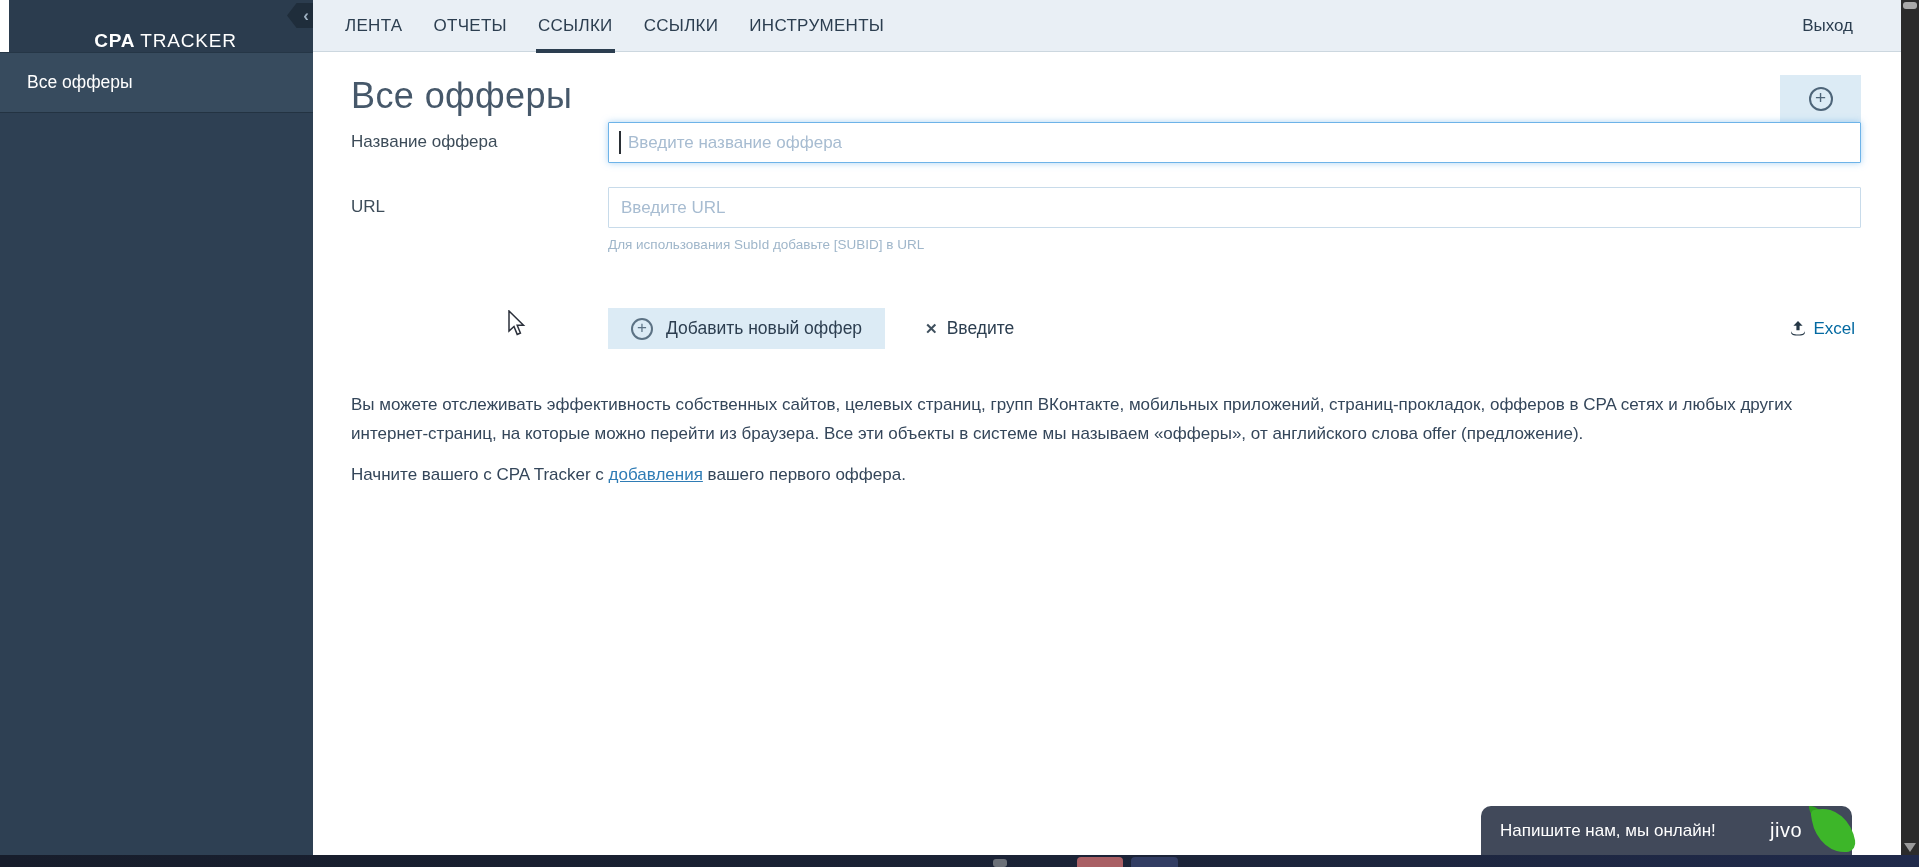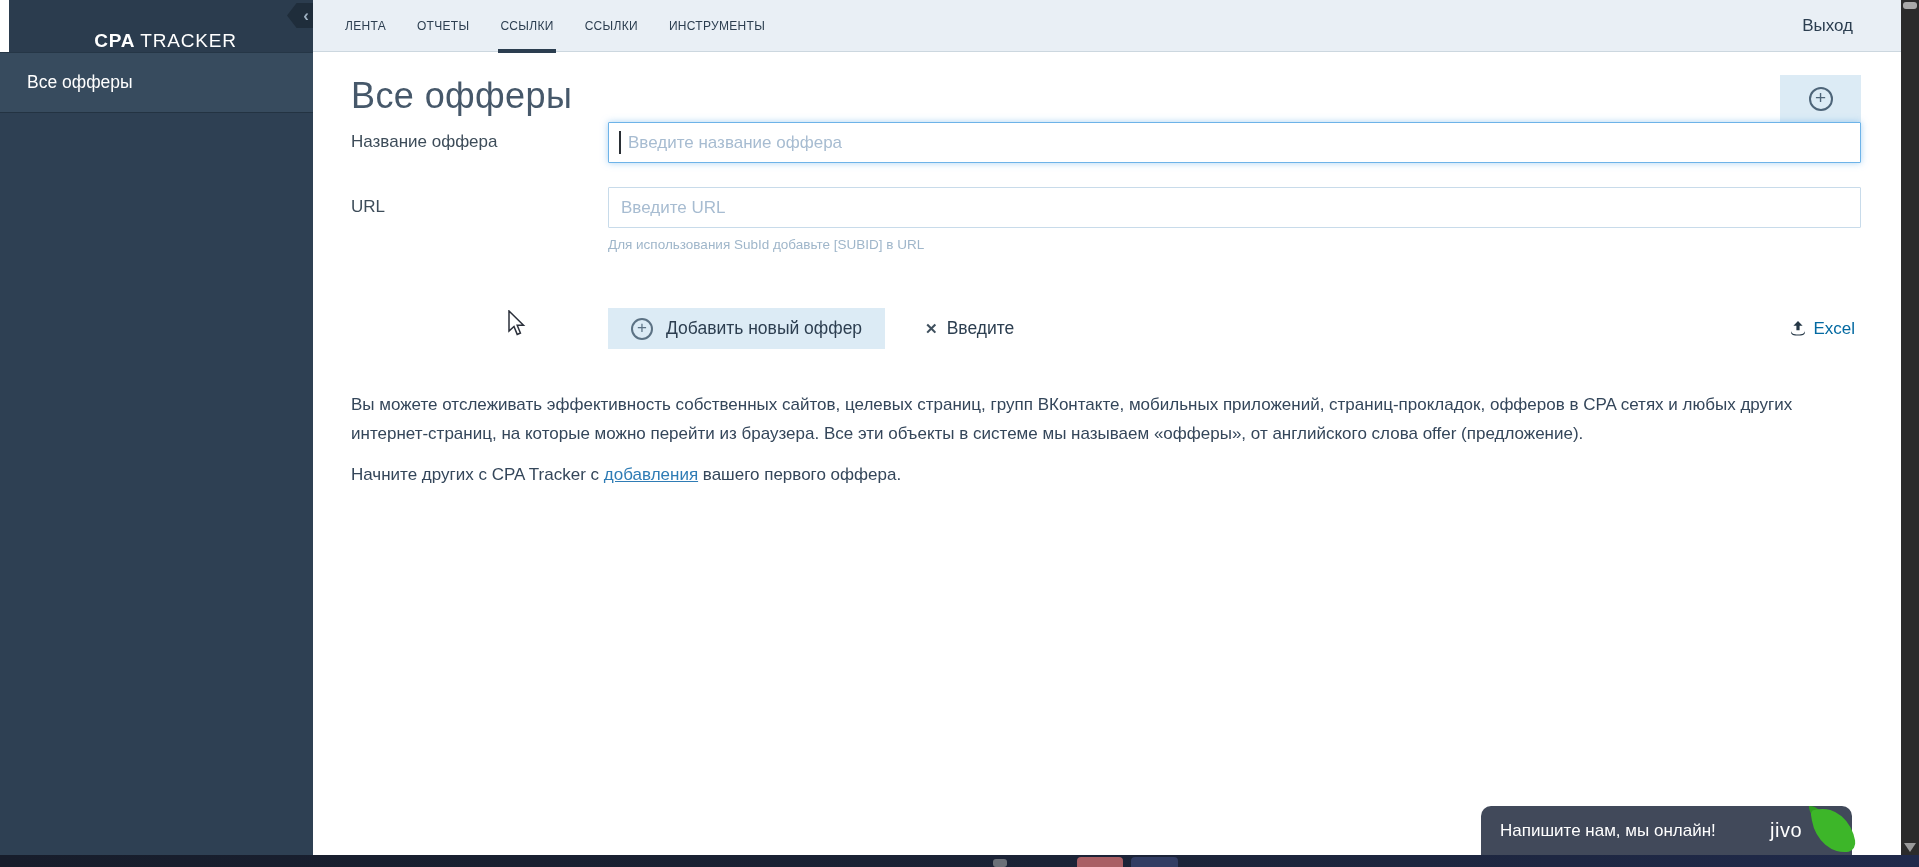--- a/index.html
+++ b/index.html
@@ -28,21 +28,21 @@
   
   .topnav{
     position:absolute; left:313px; top:0; width:1588px; height:52px;
     background:#e9eff5; border-bottom:1px solid #ccd7df;
     display:flex; align-items:center; justify-content:space-between;
     padding:0 48px 0 32px;
   }
   .tabs{ display:flex; height:52px; }
   .tab{
     position:relative; height:52px; line-height:52px; margin-right:31px;
-    font-size:12px; color:#2c3e50; text-decoration:none; cursor:pointer; letter-spacing:.3px;text-align:right;
+    font-size:17px; color:#2c3e50; text-decoration:none; cursor:pointer; letter-spacing:.3px;text-align:right;
   }
   .tab.active::after{
     content:""; position:absolute; left:-2px; right:-2px; bottom:-1px; height:4px; background:#2c3e50;
   }
   .logout{ font-size:17px; color:#2c3e50; text-decoration:none; cursor:pointer; }
 
   
   .sidebar{
     position:absolute; left:0; top:52px; width:313px; height:803px; background:#2e4053;
   }
@@ -216,21 +216,21 @@
             <path d="M1.2 9.5 C1.2 12.4 3.6 13.6 8 13.6 C12.4 13.6 14.8 12.4 14.8 9.5 L14.8 12 C14.8 13.6 12.4 14.6 8 14.6 C3.6 14.6 1.2 13.6 1.2 12 Z" fill="#253746"></path>
           </svg>
         </span>
         <span>Excel</span>
       </button>
     </div>
   </div>
 
   <p class="desc">Вы можете отслеживать эффективность собственных сайтов, целевых страниц, групп ВКонтакте, мобильных приложений, страниц-прокладок, офферов в CPA сетях и любых других интернет-страниц, на которые можно перейти из браузера. Все эти объекты в системе мы называем «офферы», от английского слова offer (предложение).</p>
   <p class="desc">
-    <span>Начните других с CPA Tracker с </span><a class="link">добавления</a><span> вашего первого оффера.</span>
+    <span>Начните вашего с CPA Tracker с </span><a class="link">добавления</a><span> вашего первого оффера.</span>
   </p>
 </main>
 
 <div class="jivo">
   <span class="jivo-msg">Напишите нам, мы онлайн!</span>
   <span class="jivo-logo">jivo</span>
   <span class="leaf-a"></span>
   <span class="leaf-b"></span>
 </div>
 

